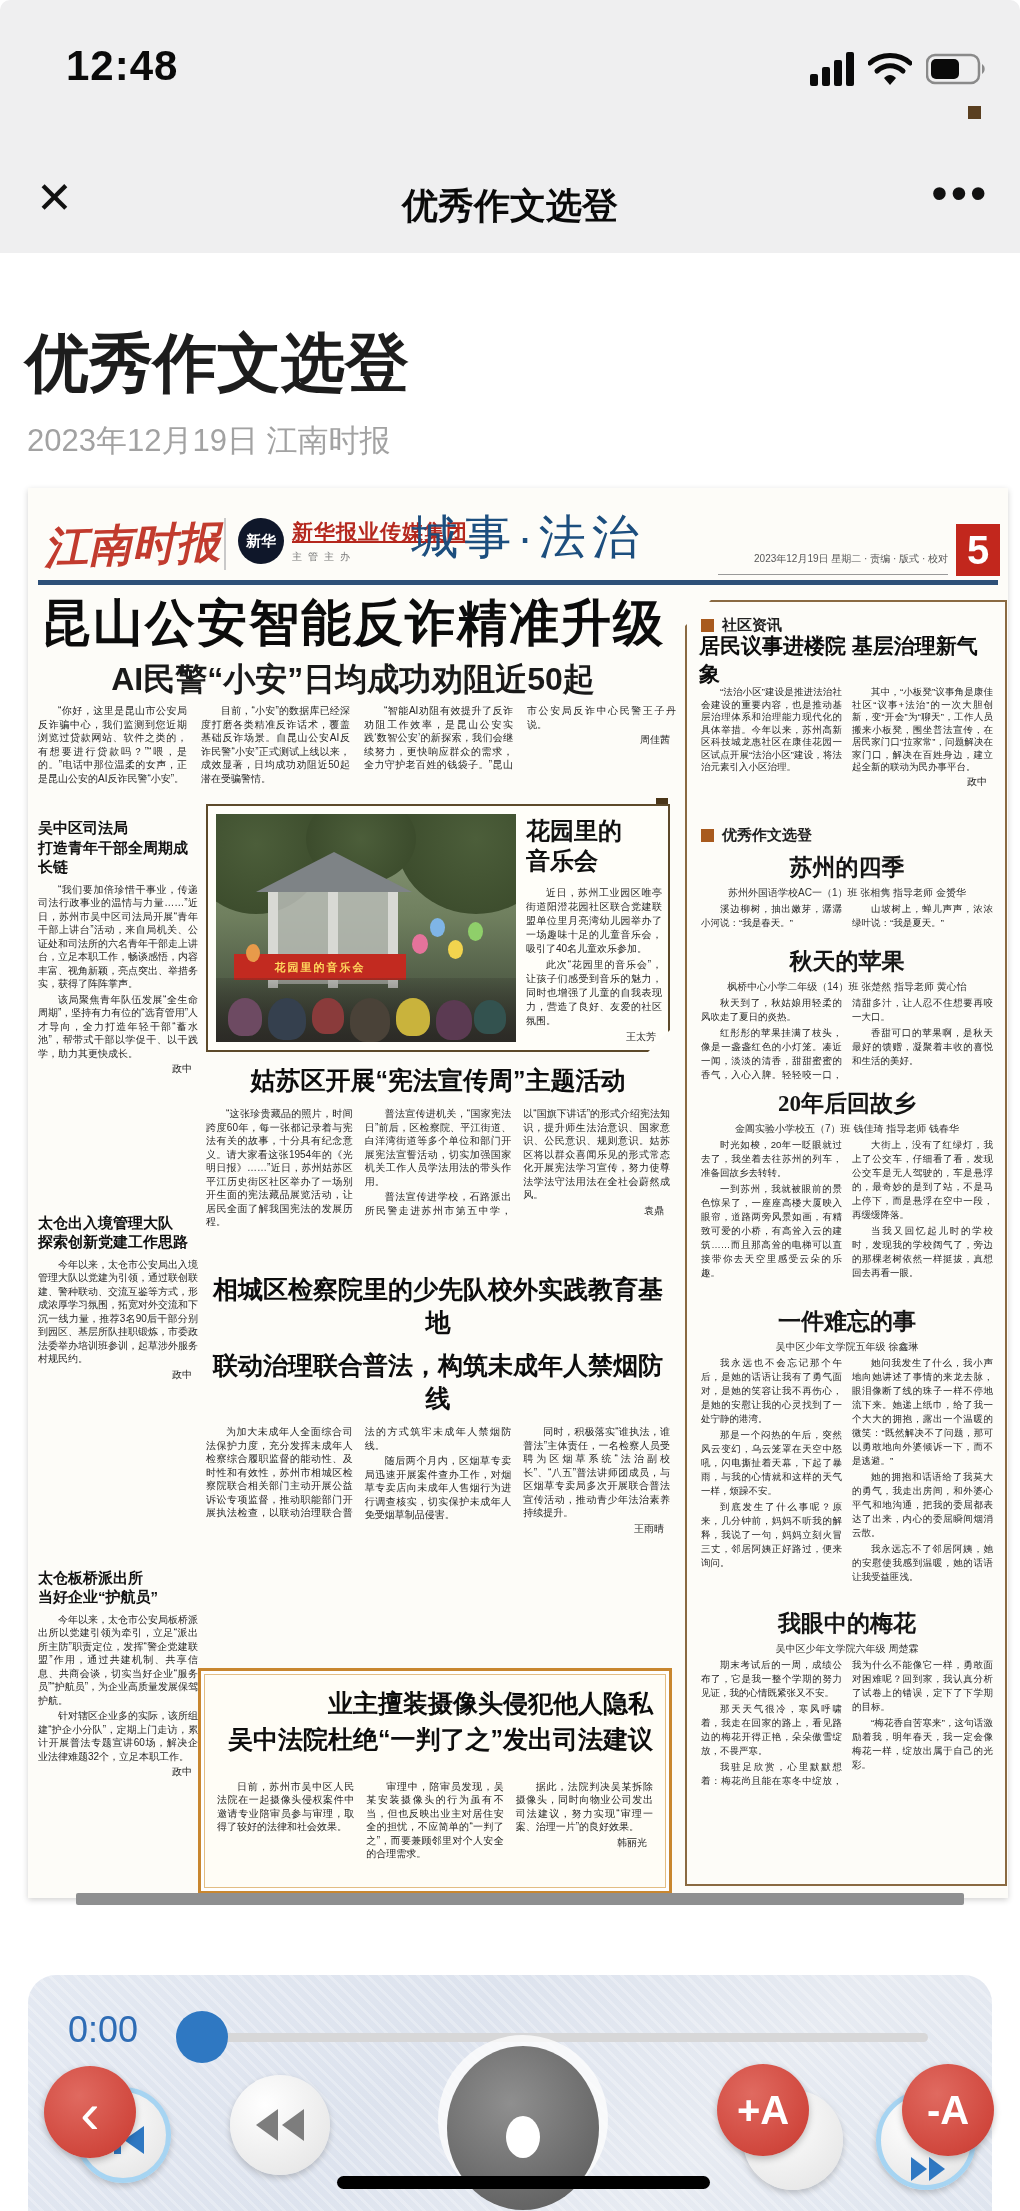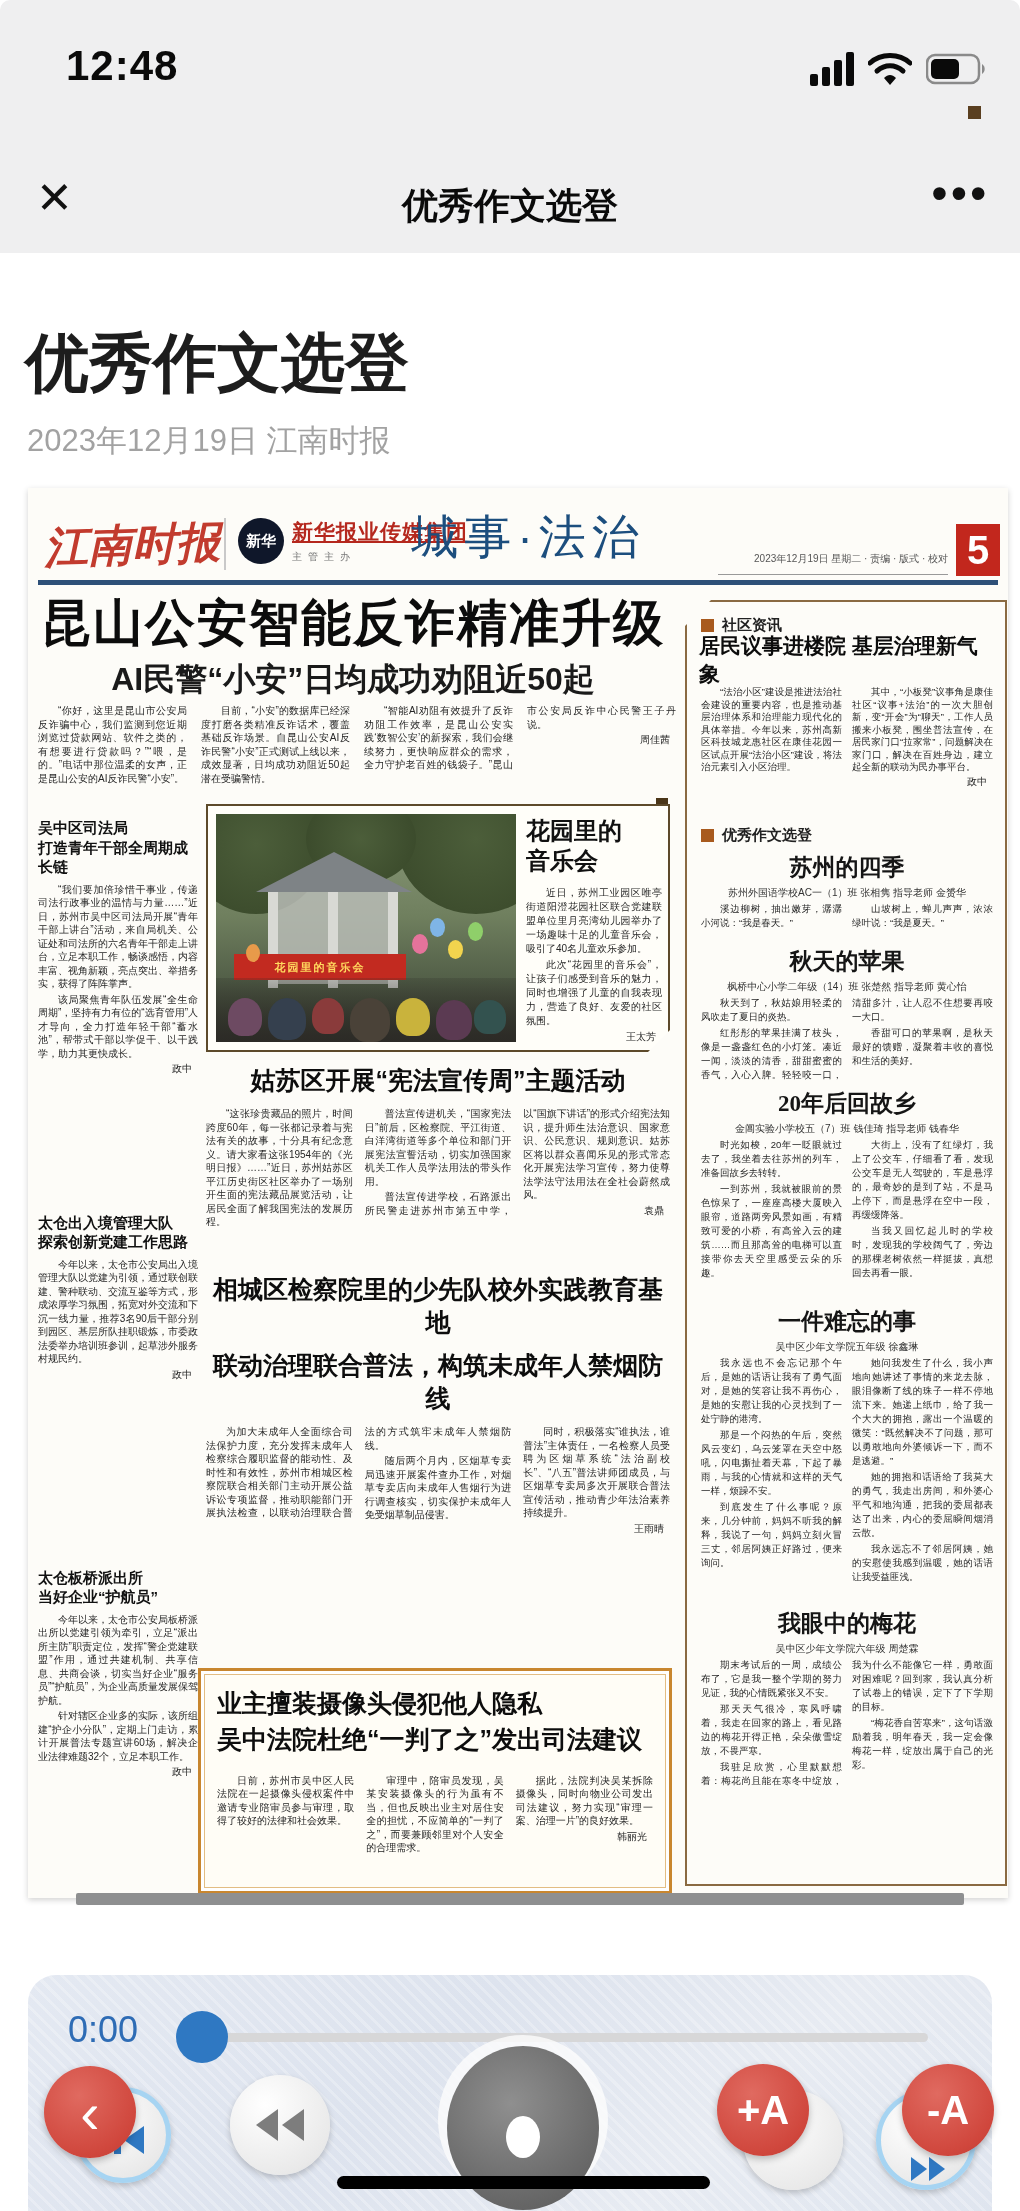--- a/index.html
+++ b/index.html
@@ -65,21 +65,21 @@
   .ptext .cols{font-size:10px;line-height:14px;}
 
   .midstories{position:absolute;left:178px;top:576px;width:464px;}
   .mhead{text-align:center;font-size:25px;font-weight:800;color:#0d0d0d;margin:0 0 10px;}
   .m3{column-count:3;column-gap:12px;margin-bottom:16px;}
   .h-gusu{height:150px;}
   .h-xc{height:114px;}
   .h-ld{height:174px;}
 
   .obox{position:absolute;left:170px;top:1180px;width:474px;height:226px;border:3px solid #c8862f;box-shadow:inset 0 0 0 3px #fff,inset 0 0 0 4px #e3bd83;background:#fffdf6;padding:14px 16px;}
-  .oh{text-align:left;font-size:25px;font-weight:800;color:#0d0d0d;line-height:1.45;margin-bottom:16px;}
+  .oh{text-align:right;font-size:25px;font-weight:800;color:#0d0d0d;line-height:1.45;margin-bottom:22px;}
   .ocols{column-count:3;column-gap:12px;height:104px;}
 
   .sidebar{position:absolute;left:657px;top:112px;width:322px;height:1286px;background:#fdfcf8;border:2px solid #8a6a42;clip-path:polygon(26px 0,100% 0,100% 100%,0 100%,0 26px);}
   .sb-corner{position:absolute;left:968px;top:106px;width:13px;height:13px;background:#5a3f20;}
   .tag{position:absolute;left:14px;display:flex;align-items:center;gap:8px;font-size:15px;font-weight:800;color:#222;}
   .tag i{display:block;width:13px;height:13px;background:#a85a1e;}
   .sbhead{position:absolute;left:12px;width:298px;font-size:21px;font-weight:800;color:#0c0c0c;letter-spacing:0;}
   .sbcols{position:absolute;left:14px;width:292px;column-count:2;column-gap:10px;font-size:9.5px;line-height:12.5px;}
   .etitle{position:absolute;left:14px;width:292px;text-align:center;font-size:23px;font-weight:700;color:#151515;font-family:"Liberation Serif","DejaVu Serif",serif;}
   .ebyline{position:absolute;left:14px;width:292px;text-align:center;font-size:10px;color:#333;}

